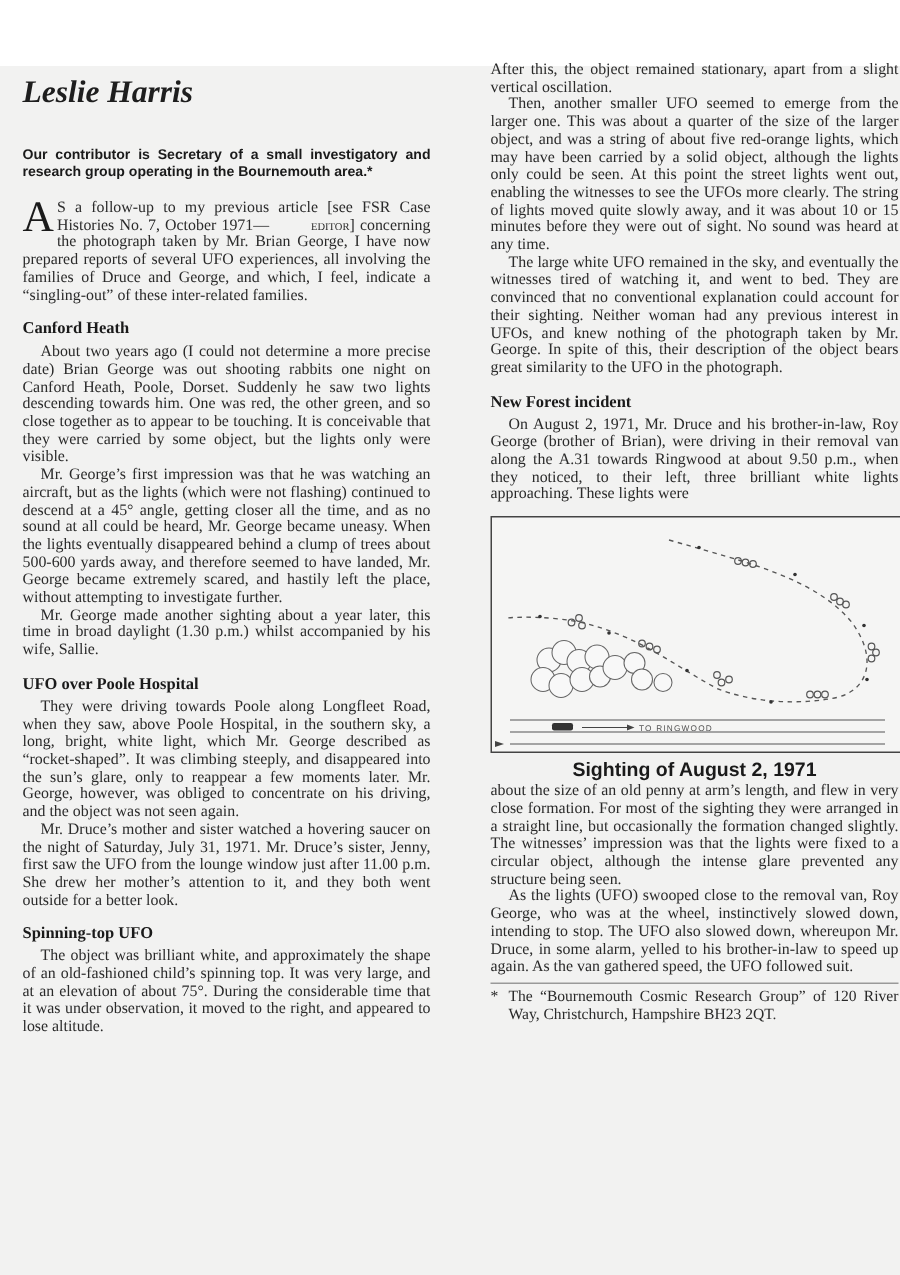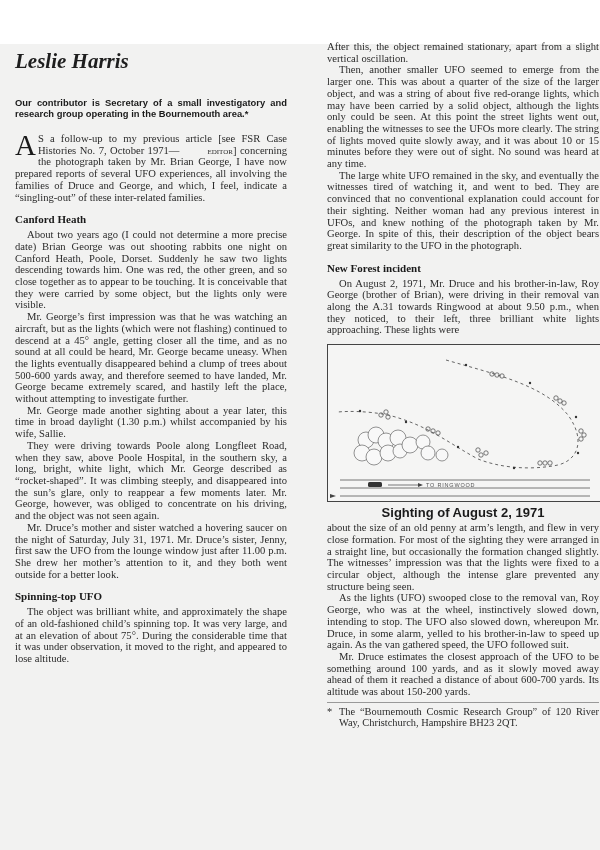--- a/index.html
+++ b/index.html
@@ -77,20 +77,21 @@
     <div class="author">Leslie Harris</div>
     <div class="standfirst">Our contributor is Secretary of a small investigatory and research group operating in the Bournemouth area.*</div>
 
     <p class="noindent"><span class="dropcap">A</span><span>S a follow-up to my previous article [see FSR Case Histories No. 7, October 1971—</span><span class="smallcaps">editor</span><span>] concerning the photograph taken by Mr. Brian George, I have now prepared reports of several UFO experiences, all involving the families of Druce and George, and which, I feel, indicate a “singling-out” of these inter-related families.</span></p>
 
     <h3>Canford Heath</h3>
     <p>About two years ago (I could not determine a more precise date) Brian George was out shooting rabbits one night on Canford Heath, Poole, Dorset. Suddenly he saw two lights descending towards him. One was red, the other green, and so close together as to appear to be touching. It is conceivable that they were carried by some object, but the lights only were visible.</p>
     <p>Mr. George’s first impression was that he was watching an aircraft, but as the lights (which were not flashing) continued to descend at a 45° angle, getting closer all the time, and as no sound at all could be heard, Mr. George became uneasy. When the lights eventually disappeared behind a clump of trees about 500-600 yards away, and therefore seemed to have landed, Mr. George became extremely scared, and hastily left the place, without attempting to investigate further.</p>
     <p>Mr. George made another sighting about a year later, this time in broad daylight (1.30 p.m.) whilst accompanied by his wife, Sallie.</p>
 
+    <h3>UFO over Poole Hospital</h3>
     <p>They were driving towards Poole along Longfleet Road, when they saw, above Poole Hospital, in the southern sky, a long, bright, white light, which Mr. George described as “rocket-shaped”. It was climbing steeply, and disappeared into the sun’s glare, only to reappear a few moments later. Mr. George, however, was obliged to concentrate on his driving, and the object was not seen again.</p>
     <p>Mr. Druce’s mother and sister watched a hovering saucer on the night of Saturday, July 31, 1971. Mr. Druce’s sister, Jenny, first saw the UFO from the lounge window just after 11.00 p.m. She drew her mother’s attention to it, and they both went outside for a better look.</p>
 
     <h3>Spinning-top UFO</h3>
     <p>The object was brilliant white, and approximately the shape of an old-fashioned child’s spinning top. It was very large, and at an elevation of about 75°. During the considerable time that it was under observation, it moved to the right, and appeared to lose altitude.</p>
   </div>
 
   <div class="col col-right" style="top:-3px;margin-left:17px;">
     <p class="noindent">After this, the object remained stationary, apart from a slight vertical oscillation.</p>
     <p>Then, another smaller UFO seemed to emerge from the larger one. This was about a quarter of the size of the larger object, and was a string of about five red-orange lights, which may have been carried by a solid object, although the lights only could be seen. At this point the street lights went out, enabling the witnesses to see the UFOs more clearly. The string of lights moved quite slowly away, and it was about 10 or 15 minutes before they were out of sight. No sound was heard at any time.</p>
@@ -164,18 +165,17 @@
         <polygon points="90,138 95,140 90,142" fill="#444"></polygon>
         <text x="98" y="142" font-family="Liberation Sans, sans-serif" font-size="5.5" fill="#555" letter-spacing="0.8">TO RINGWOOD</text>
 
         <polygon points="2,149 8,151 2,153" fill="#444"></polygon>
       </svg>
     </div>
     <div class="caption">Sighting of August 2, 1971</div>
 
     <p class="noindent">about the size of an old penny at arm’s length, and flew in very close formation. For most of the sighting they were arranged in a straight line, but occasionally the formation changed slightly. The witnesses’ impression was that the lights were fixed to a circular object, although the intense glare prevented any structure being seen.</p>
     <p>As the lights (UFO) swooped close to the removal van, Roy George, who was at the wheel, instinctively slowed down, intending to stop. The UFO also slowed down, whereupon Mr. Druce, in some alarm, yelled to his brother-in-law to speed up again. As the van gathered speed, the UFO followed suit.</p>
-    <p>Mr. Druce estimates the closest approach of the UFO to be something around 100 yards, and as it slowly moved away ahead of them it reached a distance of about 600-700 yards. Its altitude was about 150-200 yards.</p>
 
     <div class="footnote-rule"></div>
     <p class="footnote"><span class="star">*</span><span>The “Bournemouth Cosmic Research Group” of 120 River Way, Christchurch, Hampshire BH23 2QT.</span></p>
   </div>
 </div>
 
 </body></html>

